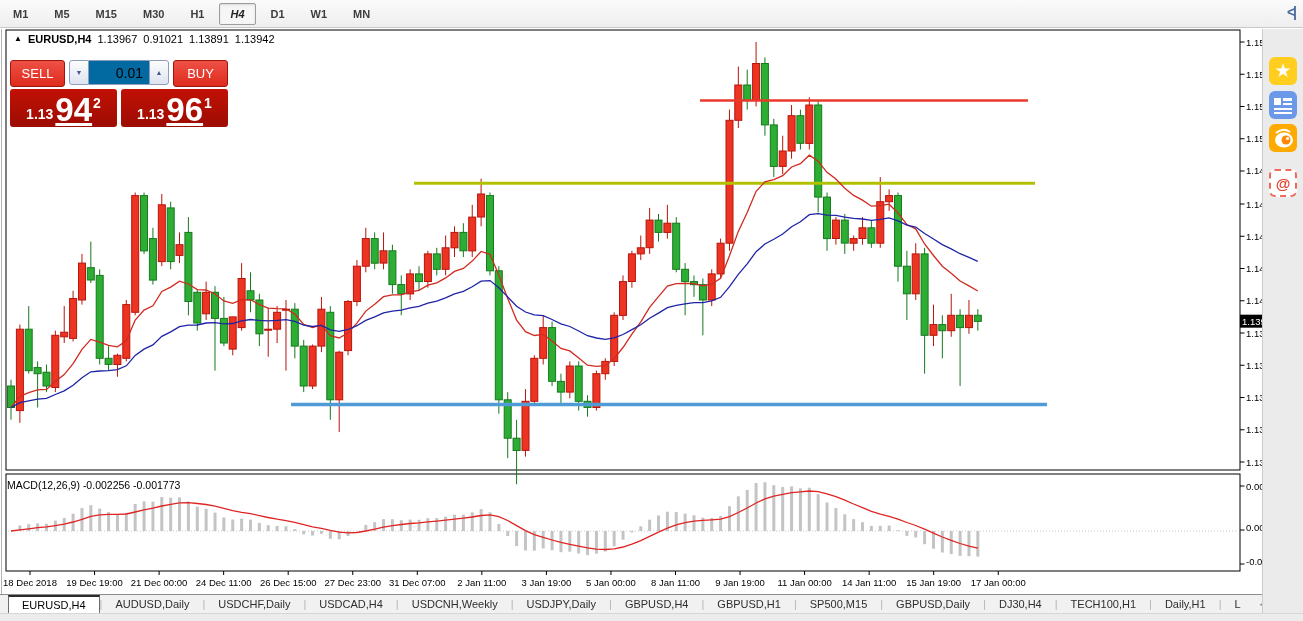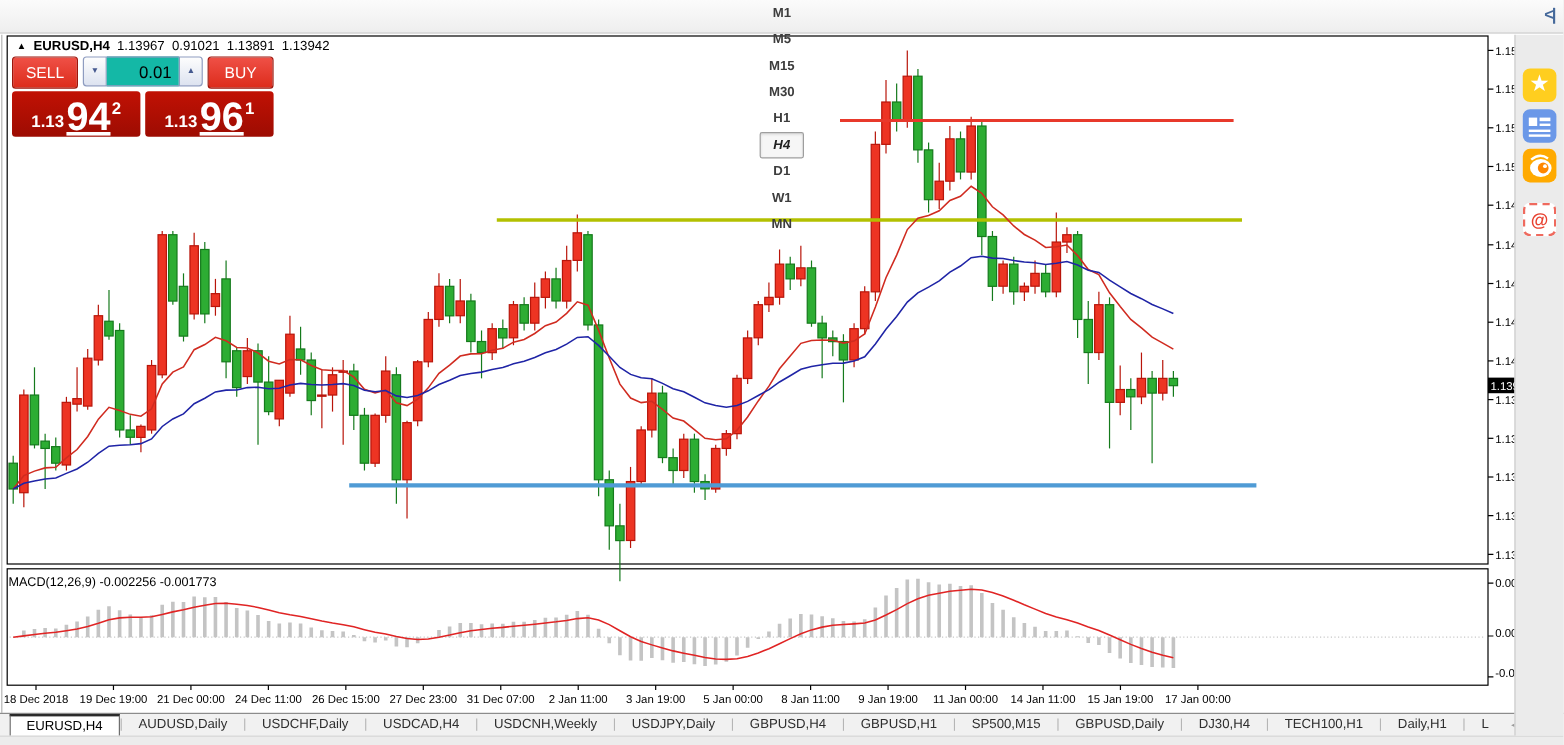--- a/index.html
+++ b/index.html
@@ -1,43 +1,43 @@
 <!DOCTYPE html>
 <html><head>
 <meta charset="utf-8">
 <style>
   html,body{margin:0;padding:0;background:#e4e4e4;}
   .app{position:relative;width:1303px;height:621px;background:#ffffff;overflow:hidden;
        font-family:"Liberation Sans",sans-serif;-webkit-font-smoothing:antialiased;}
   
   .toolbar{position:absolute;left:0;top:0;width:1303px;height:28px;
            background:linear-gradient(#fbfbfb,#eeeeee);border-bottom:1px solid #c9c9c9;
-           display:flex;align-items:center;padding-left:0;box-sizing:border-box;flex-direction:column;}
+           display:flex;align-items:center;padding-left:0;box-sizing:border-box;}
   .tf-btn{font-size:11px;font-weight:700;color:#3d3d3d;padding:4px 10px;margin:0 2px;
           border:1px solid transparent;border-radius:2px;cursor:default;}
   .tf-btn.active{background:#f6f6f6;border:1px solid #9e9e9e;box-shadow:inset 0 1px 2px #d7d7d7;color:#222;font-style:italic;}
   .collapse-glyph{position:absolute;right:8px;top:4px;font-size:14px;font-weight:700;
                   color:#44689a;letter-spacing:-2px;}
   
   #chart-svg{position:absolute;left:0;top:0;}
   
   .symbol-title{position:absolute;left:14px;top:33px;font-size:11px;color:#000;display:flex;gap:6px;align-items:center;}
   .symbol-title .marker{font-size:8px;position:relative;top:-1px;}
   
-  .trade-panel{position:absolute;left:10px;top:47px;width:218px;}
+  .trade-panel{position:absolute;left:10px;top:60px;width:218px;}
   .tp-row1{display:flex;height:27px;}
   .tp-btn{width:53px;height:25px;border:1px solid #9d150b;border-radius:3px;
           background:linear-gradient(#ef5046,#dd2c1c);color:#fff;font-size:13px;
           display:flex;align-items:center;justify-content:center;}
   .tp-spin{width:20px;height:25px;border:1px solid #8e9cc0;background:linear-gradient(#fdfdfd,#dde3f0);
            display:flex;align-items:center;justify-content:center;font-size:7px;color:#45598f;box-sizing:border-box;}
   .tp-spin.dn{margin-left:4px;border-radius:3px 0 0 3px;}
   .tp-spin.up{border-radius:0 3px 3px 0;margin-right:4px;}
   .tp-lot{width:60px;height:25px;border-top:1px solid #8e9cc0;border-bottom:1px solid #8e9cc0;
-          background:#14b8a6;font-size:14px;color:#000;display:flex;align-items:center;justify-content:flex-end;
+          background:#0369a1;font-size:14px;color:#000;display:flex;align-items:center;justify-content:flex-end;
           padding-right:6px;box-sizing:border-box;}
   .tp-row2{display:flex;margin-top:2px;gap:4px;}
   .tp-price{width:107px;height:38px;border-radius:3px;background:linear-gradient(#c11104,#9d0c02);
             color:#fff;display:flex;align-items:flex-end;justify-content:center;padding-bottom:3px;box-sizing:border-box;}
   .tp-price .small{font-size:14px;font-weight:700;margin-right:2px;margin-bottom:2px;}
   .tp-price .big{font-size:33px;font-weight:700;line-height:28px;text-decoration:underline;}
   .tp-price .sup{font-size:14px;font-weight:700;position:relative;top:-13px;margin-left:1px;}
   
   .macd-label{position:absolute;left:7px;top:479px;font-size:10.5px;color:#000;}
   

